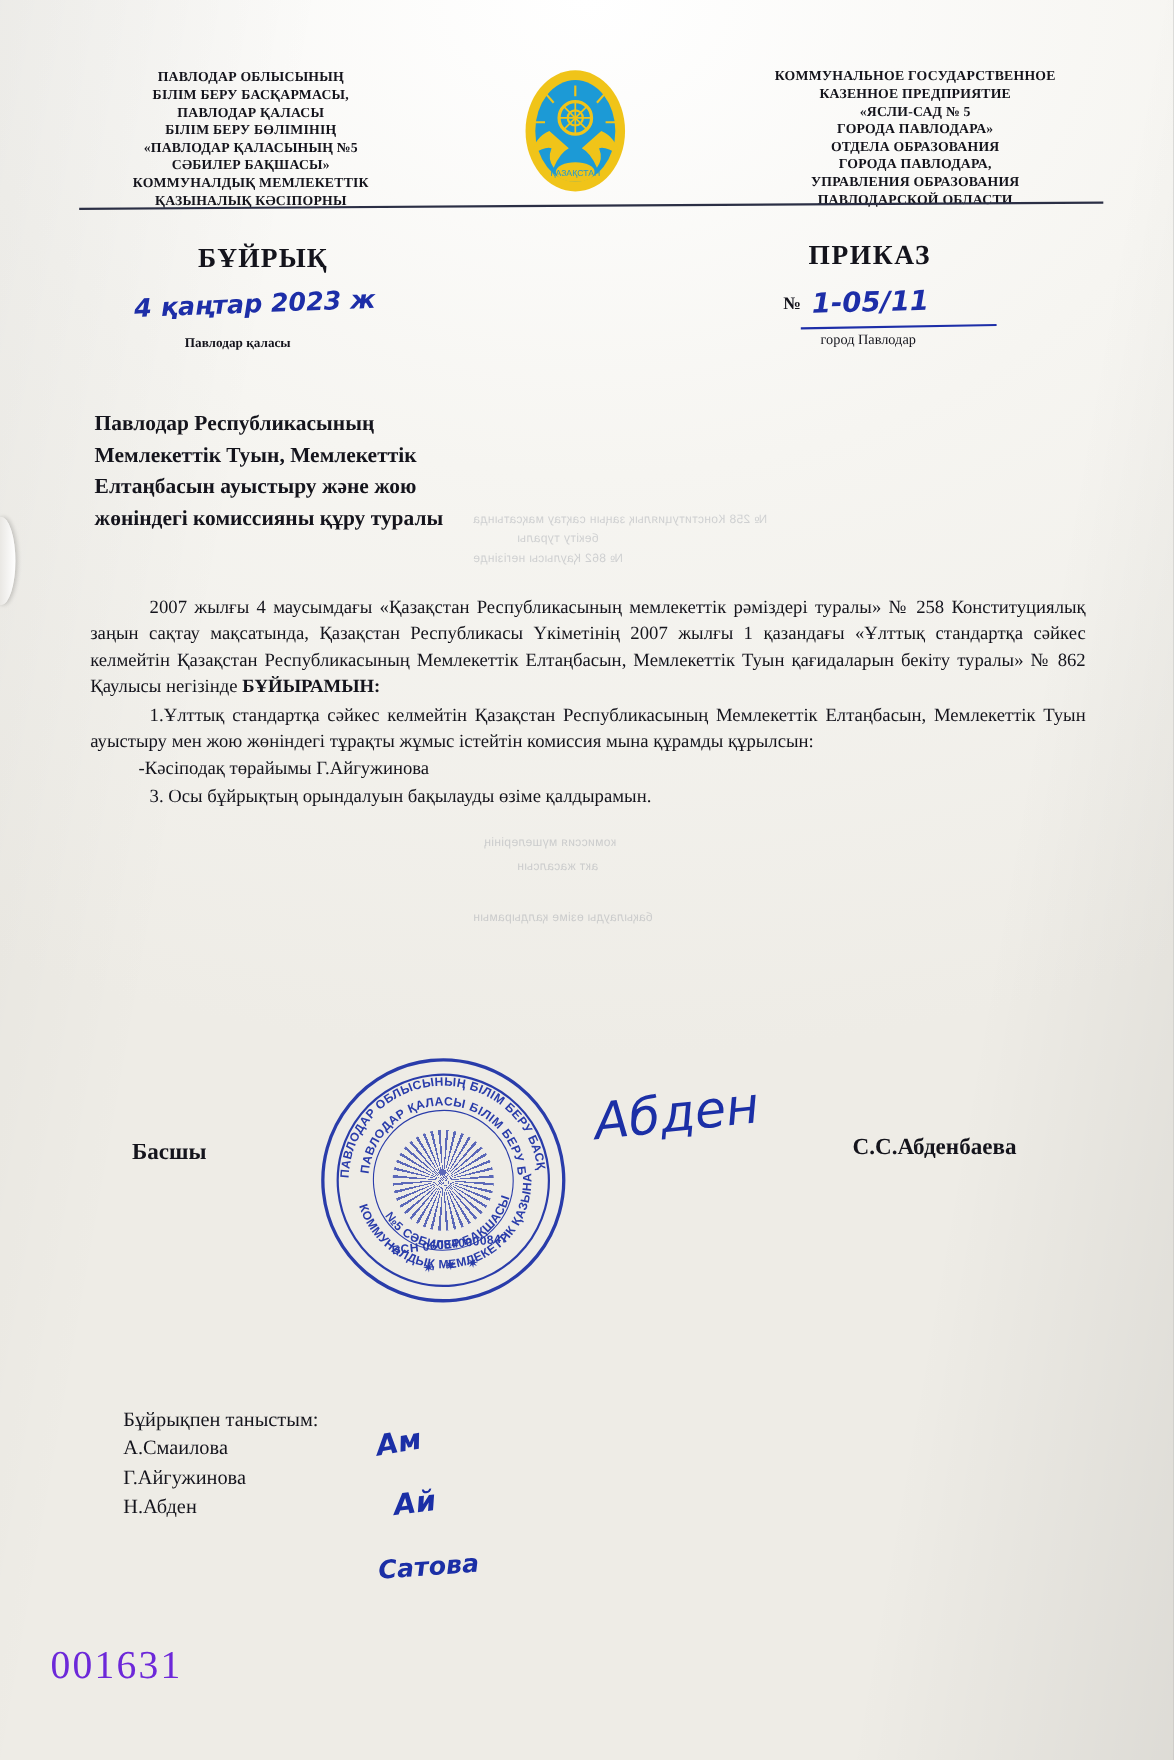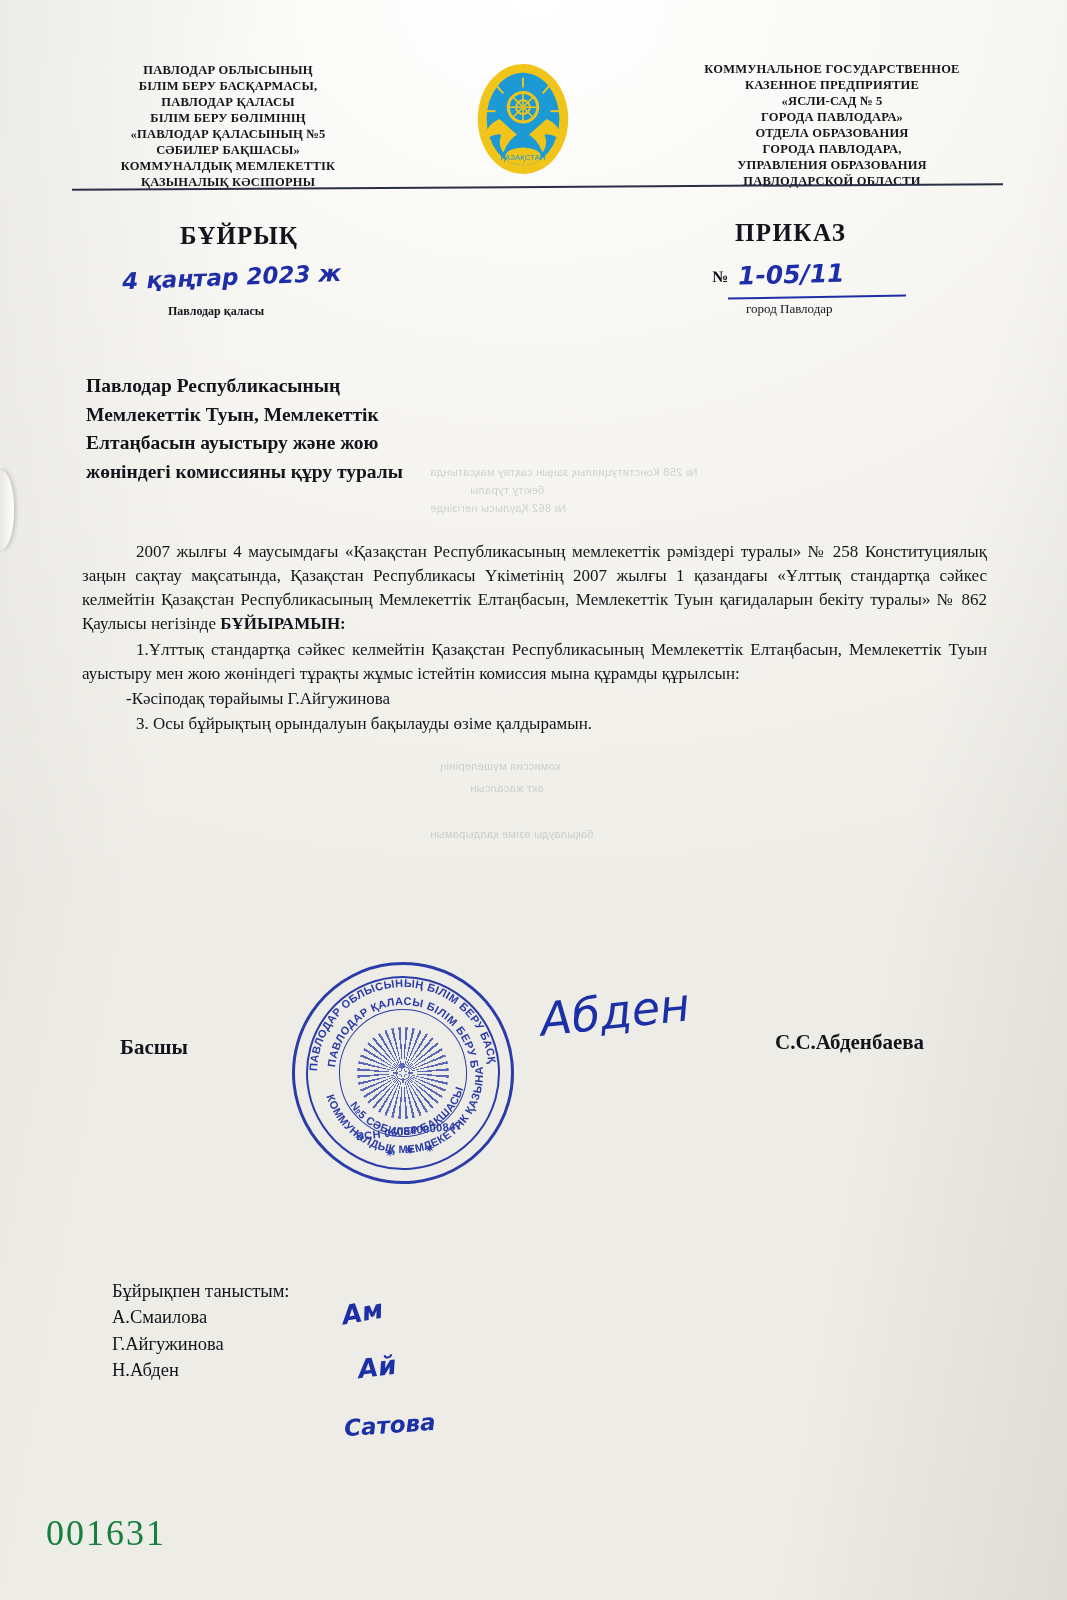--- a/index.html
+++ b/index.html
@@ -304,22 +304,21 @@
   .as2 { left: 246px; top: 18px; transform: rotate(-7deg); }
   .as3 { left: 232px; top: 52px; font-size: 23px; transform: rotate(-4deg); }
 
   .docnum {
     position: absolute;
     left: 46px;
     top: 1492px;
     font-size: 36px;
     font-family: "Liberation Serif", serif;
     letter-spacing: 2px;
-    color: #15803d;
-    margin-top: 20px;
+    color: #6d28d9;
   }
 </style>
 </head>
 <body>
 
 <div id="page">
   <div id="paper"></div>
   <div class="curl"></div>
 
   <div class="header">

